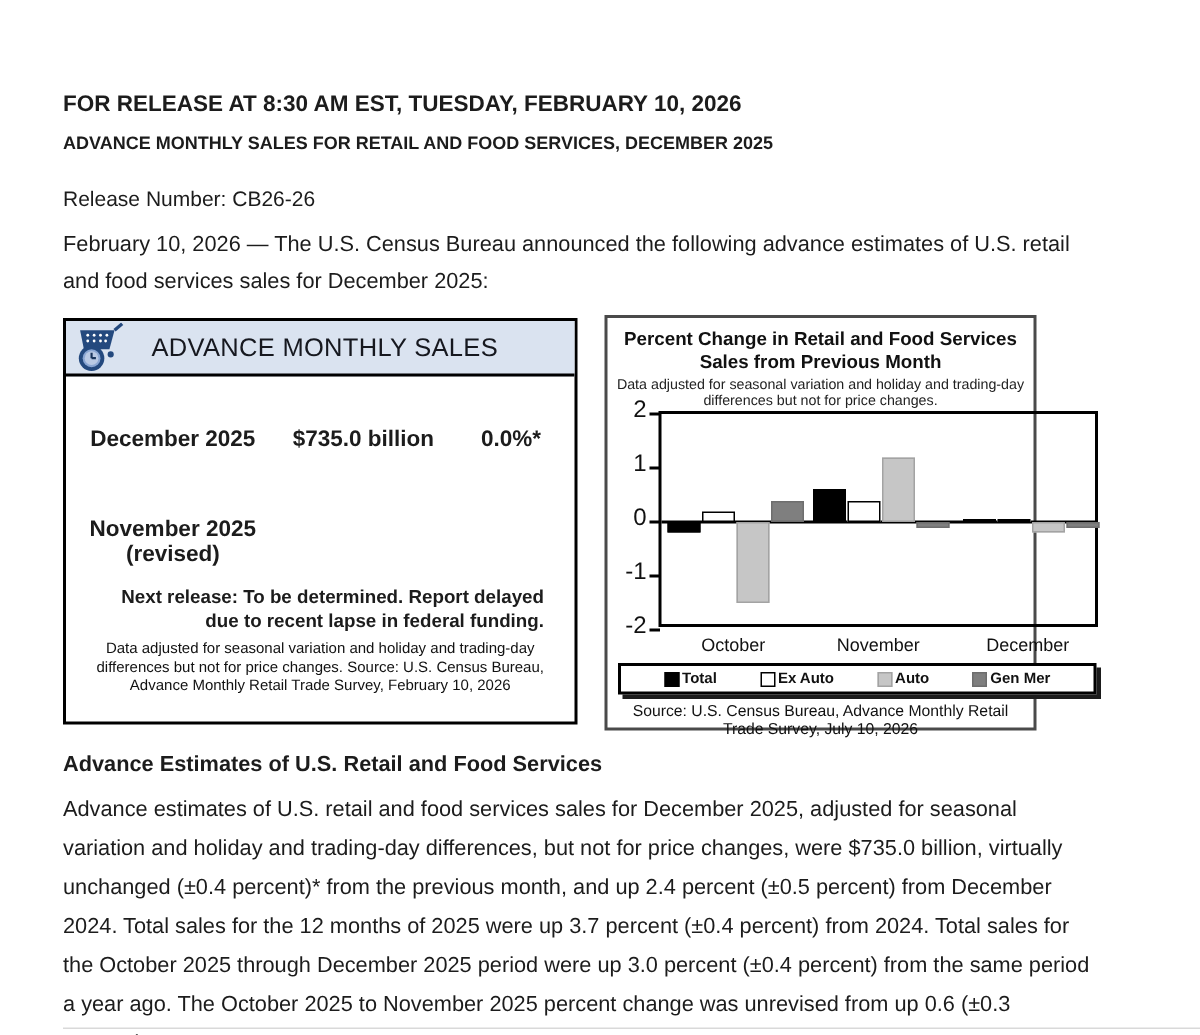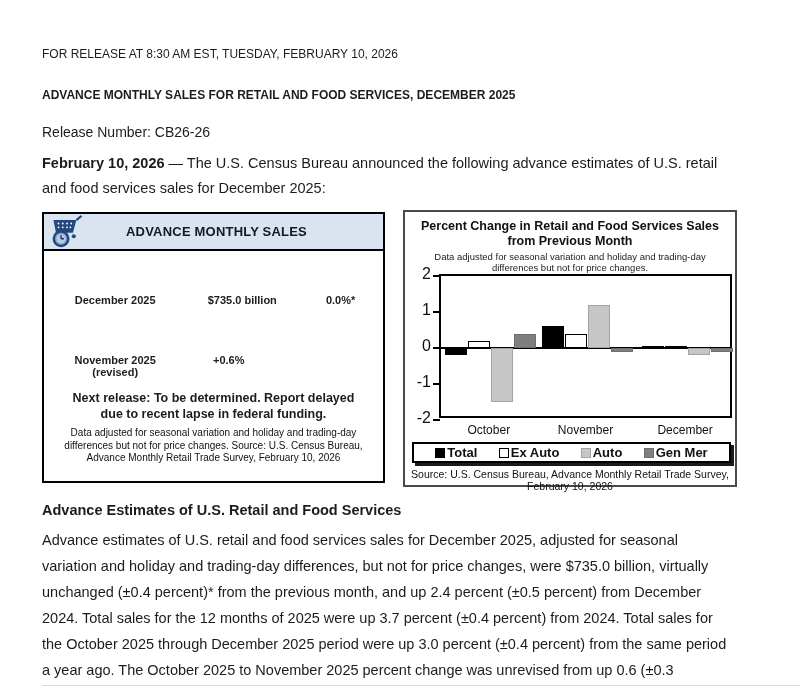--- a/index.html
+++ b/index.html
@@ -5,60 +5,60 @@
   * { margin:0; padding:0; box-sizing:border-box; }
   html,body { background:#ffffff; }
   body {
     width:800px; height:690px; position:relative;
     font-family:"Liberation Sans", sans-serif;
     color:#1c1c1c; overflow:hidden;
   }
   .abs { position:absolute; }
 
   
-  .release-line { left:42px; top:47px; font-size:12px; font-weight:normal; }
+  .release-line { left:42px; top:61px; font-size:15px; font-weight:bold; }
   .doc-title    { left:42px; top:88px; font-size:12px; font-weight:bold; }
   .release-num  { left:42px; top:124px; font-size:14px; }
   .intro        { left:42px; top:151px; width:676px; font-size:14.5px; line-height:25px; }
-  .intro b      { font-weight:bold; }
+  .intro b      { font-weight:normal; }
 
   
   .sales-box {
     left:42px; top:212px; width:343px; height:271px;
     border:2px solid #000; background:#fff;
   }
   .sales-header {
     position:absolute; left:0; top:0; right:0; height:37px;
     background:#dae3f0; border-bottom:2px solid #000;
     display:flex; align-items:center;
   }
   .sales-header .icon-wrap { width:46px; display:flex; justify-content:center; }
   .sales-header .hdr-title {
-    flex:1; text-align:center; font-weight:bold; font-size:13px;
+    flex:1; text-align:center; font-weight:normal; font-size:17px;
     color:#16181f; letter-spacing:.2px; padding-right:40px;
   }
-  .sales-row { position:absolute; left:0; right:0; display:flex; font-size:11px; font-weight:bold;margin-top:10px; }
+  .sales-row { position:absolute; left:0; right:0; display:flex; font-size:15px; font-weight:bold; }
   .sales-row .c1 { width:42%; text-align:center; }
   .sales-row .c2 { width:33%; text-align:center; }
   .sales-row .c3 { width:25%; text-align:center; }
   .row-1 { top:70px; }
   .row-2 { top:130px; }
   .period-sub { font-weight:bold; }
   .next-release {
     position:absolute; left:6%; width:88%; top:176px;
-    font-size:12.5px; font-weight:bold; text-align:center; line-height:16px;
+    font-size:12.5px; font-weight:bold; text-align:right; line-height:16px;
   }
   .sales-foot {
     position:absolute; left:1.5%; width:97%; top:213px;
     font-size:10px; line-height:12.6px; text-align:center; color:#111;
   }
 
   
   .chart-box {
-    left:403px; top:210px; width:334px; height:277px;
+    left:403px; top:210px; width:288px; height:277px;
     border:2px solid #4a4a4a; background:#fff;
   }
   .chart-title {
     position:absolute; top:7px; left:4px; right:4px;
     text-align:center; font-weight:bold; font-size:12.5px; line-height:15px; color:#111;
   }
   .chart-sub {
     position:absolute; top:39px; left:6px; right:6px;
     text-align:center; font-size:9.5px; line-height:11px; color:#222;
   }
@@ -69,21 +69,21 @@
   .zero-line { position:absolute; left:0; right:0; top:71px; height:2px; background:#000; }
   .ytick { position:absolute; width:7px; height:2px; background:#000; left:-8px; }
   .ylab { position:absolute; left:0; width:26px; text-align:right; font-size:16px; color:#111; }
   .bar { position:absolute; }
   .xlab { position:absolute; top:211px; transform:translateX(-50%); font-size:12px; color:#111; }
   .legend {
     position:absolute; left:7px; top:230px; width:319px; height:21px;
     border:2px solid #000; background:#fff; box-shadow:3px 3px 0 #1b1b1b;
     display:flex; align-items:center; justify-content:space-evenly;
   }
-  .legend-item { display:flex; align-items:center; font-size:13px; font-weight:bold; color:#111; }
+  .legend-item { display:flex; align-items:center; font-size:10px; font-weight:bold; color:#111; }
   .legend-marker { width:10px; height:10px; margin-right:2px; display:inline-block; }
   .chart-source {
     position:absolute; top:257px; left:4px; right:4px;
     text-align:center; font-size:10.5px; line-height:11.5px; color:#111;
   }
 
   
   .body-heading { left:42px; top:502px; font-size:14.5px; font-weight:bold; }
   .body-para    { left:42px; top:527px; width:690px; font-size:14.5px; line-height:26px; }
   .bottom-rule  { left:42px; top:685px; width:758px; height:1px; background:#d9d9d9; }
@@ -123,21 +123,20 @@
   </div>
 
   <div class="sales-row row-1">
     <span class="c1">December 2025</span>
     <span class="c2">$735.0 billion</span>
     <span class="c3">0.0%*</span>
   </div>
 
   <div class="sales-row row-2">
     <span class="c1"><span>November 2025</span><br><span class="period-sub">(revised)</span></span>
-    <span class="c3">+0.6%</span>
   </div>
 
   <div class="next-release">Next release: To be determined. Report delayed due to recent lapse in federal funding.</div>
 
   <div class="sales-foot">
     <div>Data adjusted for seasonal variation and holiday and trading-day differences but not for price changes. Source: U.S. Census Bureau, Advance Monthly Retail Trade Survey, February 10, 2026</div>
   </div>
 </div>
 
 <div class="abs chart-box">
@@ -174,21 +173,21 @@
       </span>
       <span class="legend-item">
         <span class="legend-marker" style="background: rgb(198, 198, 198); border: 1.5px solid rgb(163, 163, 163);"></span>
         <span>Auto</span>
       </span>
       <span class="legend-item">
         <span class="legend-marker" style="background: rgb(127, 127, 127); border: 1.5px solid rgb(110, 110, 110);"></span>
         <span>Gen Mer</span>
       </span>
     </div>
-  <div class="chart-source">Source: U.S. Census Bureau, Advance Monthly Retail Trade Survey, February 10, 2026</div>
+  <div class="chart-source">Source: U.S. Census Bureau, Advance Monthly Retail Trade Survey, July 10, 2026</div>
 <div class="ylab" style="top: 53px;">2</div>
     <div class="ylab" style="top: 89px;">1</div>
     <div class="ylab" style="top: 125px;">0</div>
     <div class="ylab" style="top: 161px;">-1</div>
     <div class="ylab" style="top: 197px;">-2</div>
     <div class="xlab" style="left: 83.81px;">October</div>
     <div class="xlab" style="left: 180.5px;">November</div>
     <div class="xlab" style="left: 280.12px;">December</div>
   </div>
 

